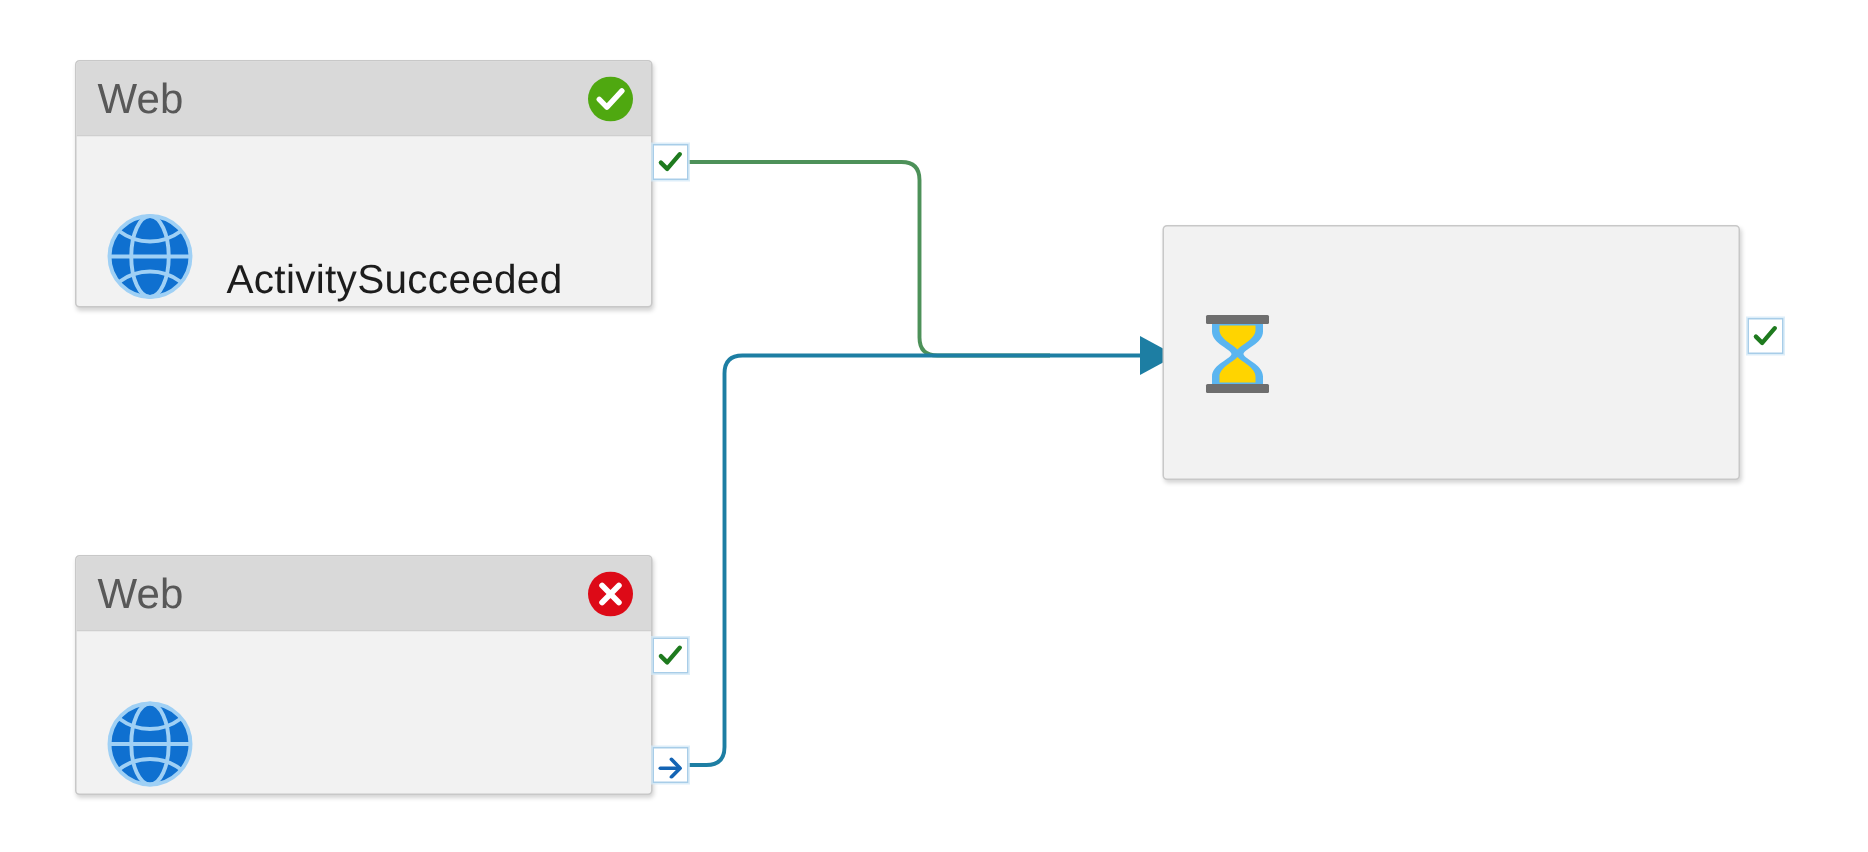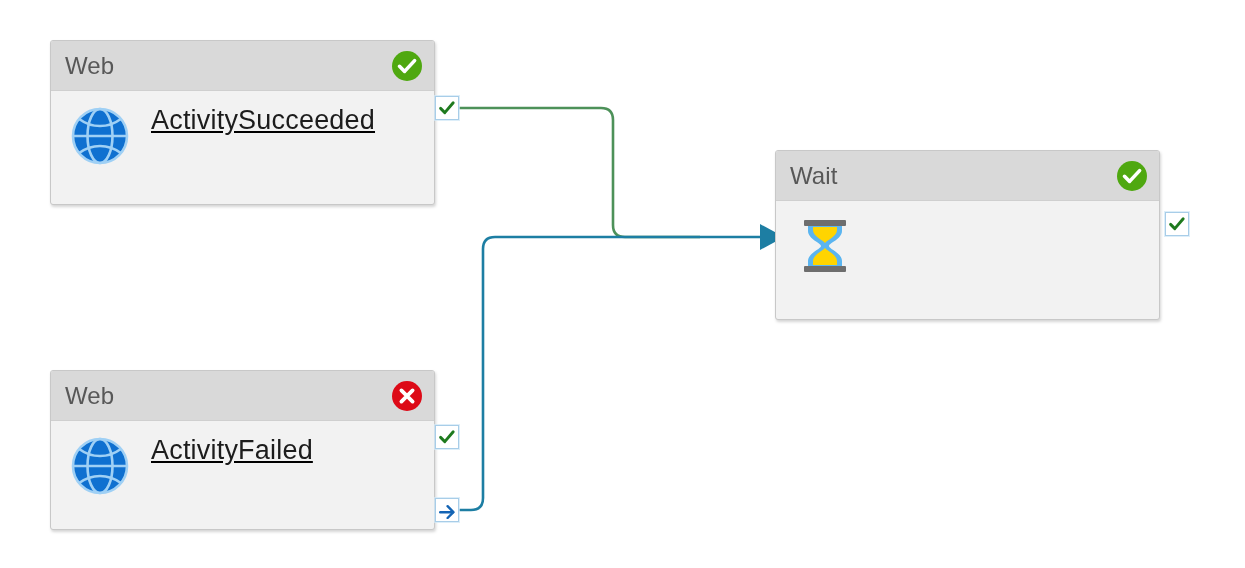--- a/index.html
+++ b/index.html
@@ -43,46 +43,45 @@
     box-sizing: border-box;
     height: 50px;
     background: #d9d9d9;
     border-bottom: 1px solid #cfcfcf;
     border-radius: 2px 2px 0 0;
     display: flex;
     align-items: center;
     padding: 0 14px;
   }
   .node-header-title {
-    font-size: 24px;
+    font-size: 28px;
     color: #585858;
     font-weight: 400;
     letter-spacing: 0.1px;
   }
   .status-badge {
     position: absolute;
     right: 12px;
     top: 50%;
     transform: translateY(-50%);
     width: 30px;
     height: 30px;
     border-radius: 50%;
     display: flex;
     align-items: center;
     justify-content: center;
   }
   .status-badge svg { display: block; }
 
   .node-body {
     display: flex;
-    align-items: flex-start;
+    align-items: flex-end;
     height: calc(100% - 50px);
-    padding: 14px 18px;
-    box-sizing: border-box;
-    text-decoration: underline;
+    padding: 2px 18px;
+    box-sizing: border-box;
   }
   .node-icon {
     width: 62px;
     height: 62px;
     flex: 0 0 62px;
     display: flex;
     align-items: center;
     justify-content: center;
   }
   .node-icon svg { display: block; }
@@ -165,33 +164,23 @@
               <circle cx="30" cy="30" r="27" fill="#0f70d0"></circle>
               <g fill="none" stroke="#9fd0f5" stroke-width="2.6">
                 <circle cx="30" cy="30" r="27"></circle>
                 <ellipse cx="30" cy="30" rx="12.5" ry="27"></ellipse>
                 <line x1="3" y1="30" x2="57" y2="30"></line>
                 <path d="M 9.6 13.2 A 34 34 0 0 0 50.4 13.2"></path>
                 <path d="M 9.6 46.8 A 34 34 0 0 1 50.4 46.8"></path>
               </g>
             </svg>
           </span>
-          <span class="node-label">ActivityFailed</span>
         </div>
       </div>
       <div class="node" style="left: 775px; top: 150px; width: 385px; height: 170px;">
-        <div class="node-header">
-          <span class="node-header-title">Wait</span>
-          <span class="status-badge">
-            <svg width="30" height="30" viewBox="0 0 30 30" xmlns="http://www.w3.org/2000/svg">
-              <circle cx="15" cy="15" r="15" fill="#4fa810"></circle>
-              <path d="M 7.5 15.3 L 12.6 20.4 L 22.6 9.6" fill="none" stroke="#ffffff" stroke-width="3.6" stroke-linecap="round" stroke-linejoin="round"></path>
-            </svg>
-          </span>
-        </div>
         <div class="node-body">
           <span class="node-icon">
             <svg width="58" height="62" viewBox="0 0 58 62" xmlns="http://www.w3.org/2000/svg">
               <path d="M 12 8 L 46 8 L 46 16 C 46 24 33 28 33 31 C 33 34 46 38 46 46 L 46 54 L 12 54 L 12 46 C 12 38 25 34 25 31 C 25 28 12 24 12 16 Z" fill="#5bb5f0"></path>
               <path d="M 17 12 L 41 12 L 41 15 C 41 21 31.5 25 29 28 C 26.5 25 17 21 17 15 Z" fill="#ffd400"></path>
               <path d="M 17 50 L 41 50 L 41 46 C 41 40 31.5 36 29 33 C 26.5 36 17 40 17 46 Z" fill="#ffd400"></path>
               <rect x="8" y="5" width="42" height="6" rx="1" fill="#6e6e6e"></rect>
               <rect x="8" y="51" width="42" height="6" rx="1" fill="#6e6e6e"></rect>
             </svg>
           </span>

